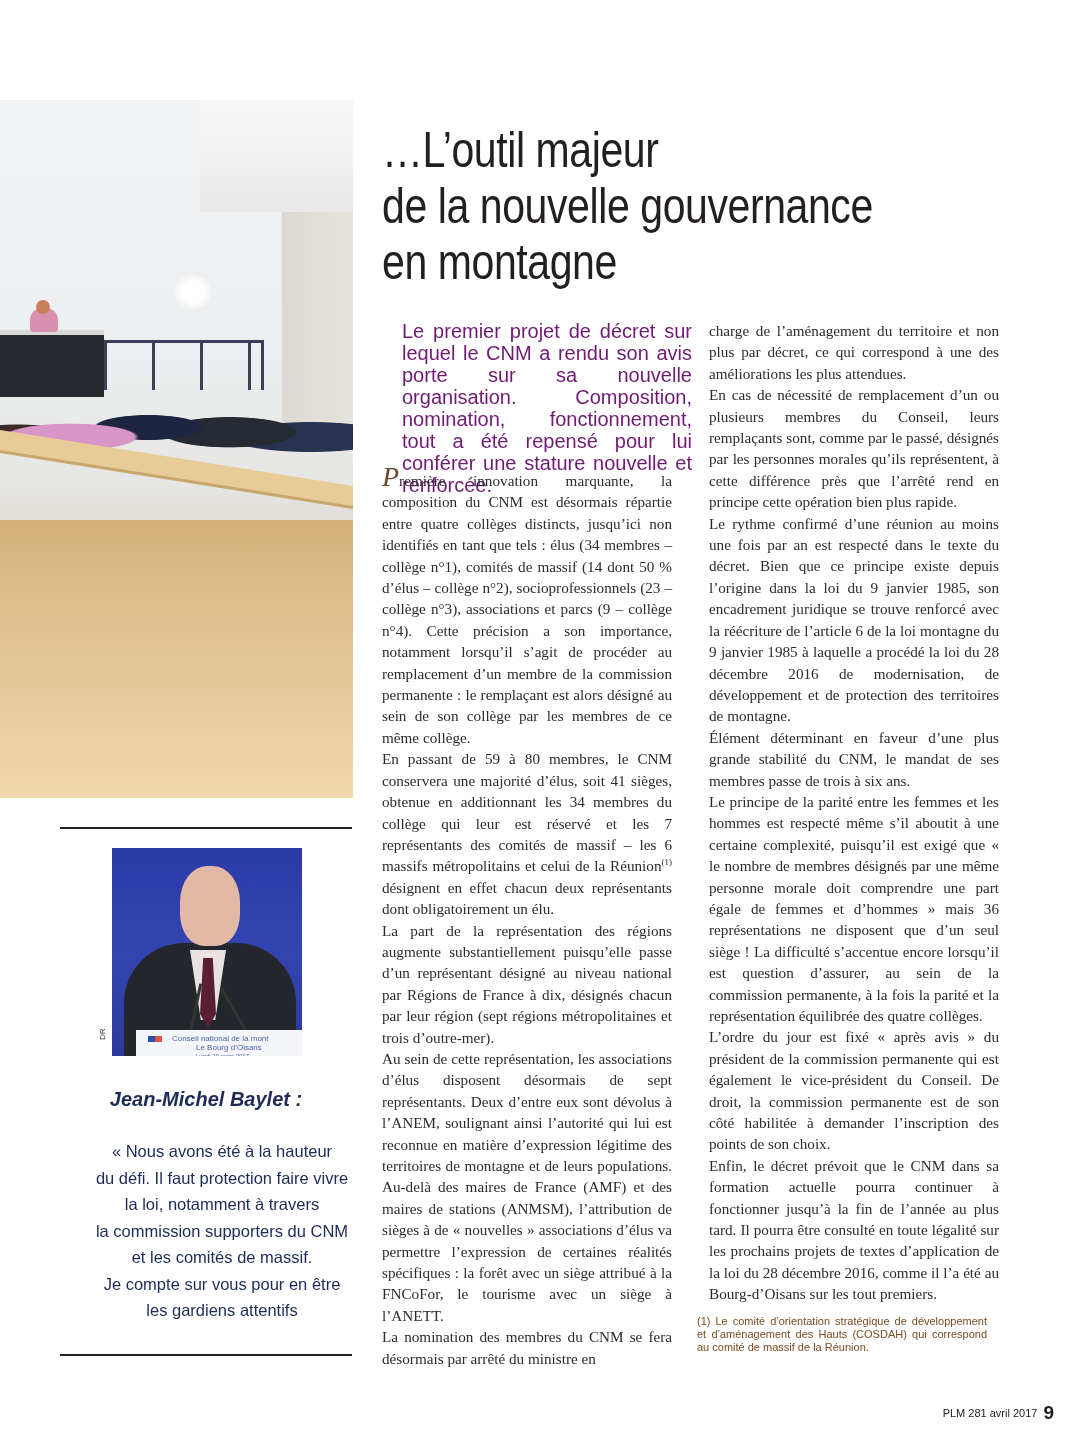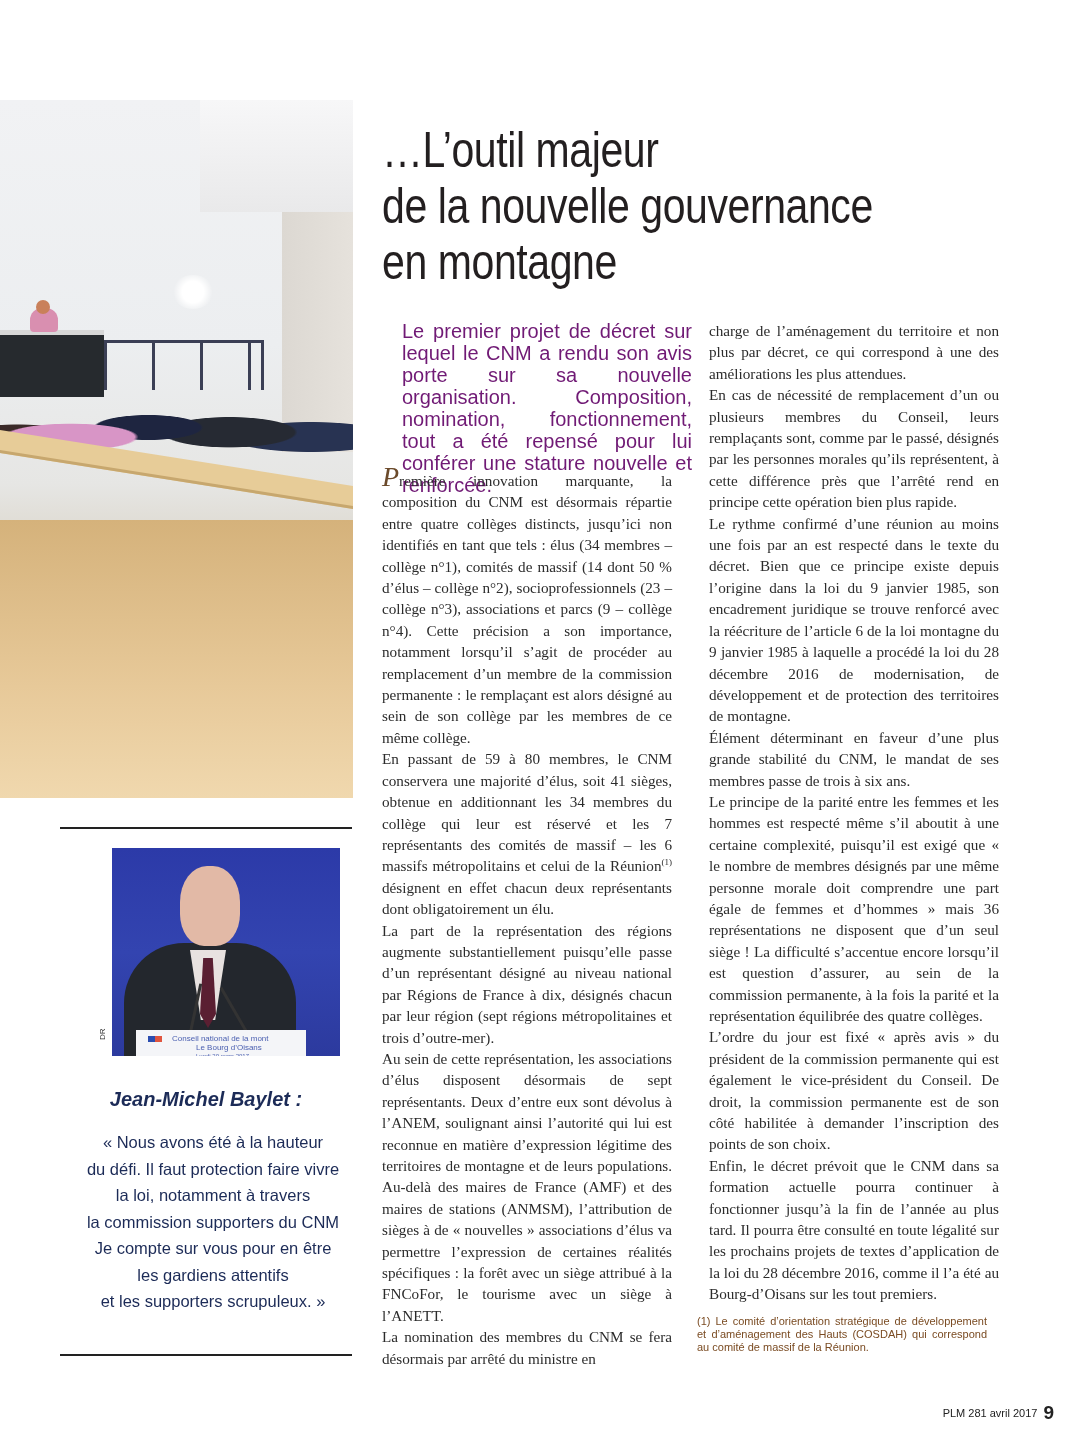--- a/index.html
+++ b/index.html
@@ -41,36 +41,36 @@
     .col-2 { left: 673px; top: 320px; margin-left: 36px; }
     .dropcap { font-family: "Liberation Serif", serif; font-style: italic; font-size: 28px; color: #6b4a2b; line-height: 18px; }
     sup { font-size: 9px; line-height: 0; }
 
     .footnote { position: absolute; left: 697px; top: 1315px; width: 290px; font-family: "Liberation Sans", sans-serif; font-size: 11px; line-height: 13px; color: #7a4b22; text-align: justify; margin: 0; }
 
     
     .rule { position: absolute; left: 60px; width: 292px; height: 2px; background: #222; }
     .rule-top { top: 827px; }
     .rule-bottom { top: 1354px; }
-    .portrait { position: absolute; left: 112px; top: 848px; width: 228px; height: 208px; overflow: hidden;
+    .portrait { position: absolute; left: 112px; top: 848px; width: 190px; height: 208px; overflow: hidden;
       background: linear-gradient(180deg,#2c3aa8,#3344b0 50%,#2c3a9e); }
     .portrait .body-shape { position: absolute; left: 12px; top: 95px; width: 172px; height: 140px; border-radius: 60px 60px 0 0; background: #23272d; }
     .portrait .shirt { position: absolute; left: 78px; top: 102px; width: 36px; height: 70px; background: #e8e2e0; clip-path: polygon(0 0,100% 0,70% 100%,30% 100%); }
     .portrait .tie { position: absolute; left: 88px; top: 110px; width: 16px; height: 70px; background: #5a1f32; clip-path: polygon(20% 0,80% 0,100% 80%,50% 100%,0 80%); }
     .portrait .head { position: absolute; left: 68px; top: 18px; width: 60px; height: 80px; border-radius: 45% 45% 40% 40%; background: #e2b9a6; }
     .portrait .mic { position: absolute; width: 3px; height: 70px; background: #333; top: 135px; }
     .portrait .mic.l { left: 80px; transform: rotate(12deg); }
     .portrait .mic.r { left: 125px; transform: rotate(-30deg); }
     .portrait .sign { position: absolute; left: 24px; top: 182px; width: 170px; height: 30px; background: #f4f5f8; }
     .portrait .sign-text { position: absolute; left: 60px; top: 186px; font-family: "Liberation Sans", sans-serif; font-size: 8px; line-height: 9px; color: #4a5fb0; white-space: nowrap; }
     .portrait .flag { position: absolute; left: 36px; top: 188px; width: 14px; height: 6px; background: linear-gradient(90deg,#2a4db0 50%, #e0553f 50%); }
     .photo-credit { position: absolute; left: 98px; top: 1040px; font-family: "Liberation Sans", sans-serif; font-size: 8px; color: #333; transform: rotate(-90deg); transform-origin: left top; }
 
     .quote-author { position: absolute; left: 60px; top: 1088px; width: 292px; text-align: center; font-family: "Liberation Sans", sans-serif; font-style: italic; font-weight: bold; font-size: 20px; color: #1c2b57; margin: 0; }
-    .quote-text { position: absolute; left: 60px; top: 1122px; width: 292px; text-align: center; font-family: "Liberation Sans", sans-serif; font-size: 16.5px; line-height: 26.5px; color: #1c2b57; margin: 7px; }
+    .quote-text { position: absolute; left: 60px; top: 1122px; width: 292px; text-align: center; font-family: "Liberation Sans", sans-serif; font-size: 16.5px; line-height: 26.5px; color: #1c2b57; margin: 16px; }
     .quote-text span { display: block; white-space: nowrap; }
 
     
     .folio { position: absolute; right: 12px; top: 1402px; font-family: "Liberation Sans", sans-serif; font-size: 11px; color: #222; white-space: nowrap; }
     .folio .page-num { font-weight: bold; font-size: 19px; margin-left: 6px; vertical-align: -2px; }
   </style>
 </head>
 <body>
 
 <div class="meeting-photo">
@@ -132,21 +132,21 @@
   </div>
 </div>
 <div class="photo-credit">DR</div>
 
 <p class="quote-author">Jean-Michel Baylet :</p>
 <p class="quote-text">
   <span>« Nous avons été à la hauteur</span>
   <span>du défi. Il faut protection faire vivre</span>
   <span>la loi, notamment à travers</span>
   <span>la commission supporters du CNM</span>
+  <span>et les comités de massif.</span>
   <span>Je compte sur vous pour en être</span>
   <span>les gardiens attentifs</span>
-  <span>et les supporters scrupuleux. »</span>
 </p>
 <div class="rule rule-bottom"></div>
 
 <div class="folio">
   <span>PLM 281 avril 2017</span><span class="page-num">9</span>
 </div>
 
 </body></html>

